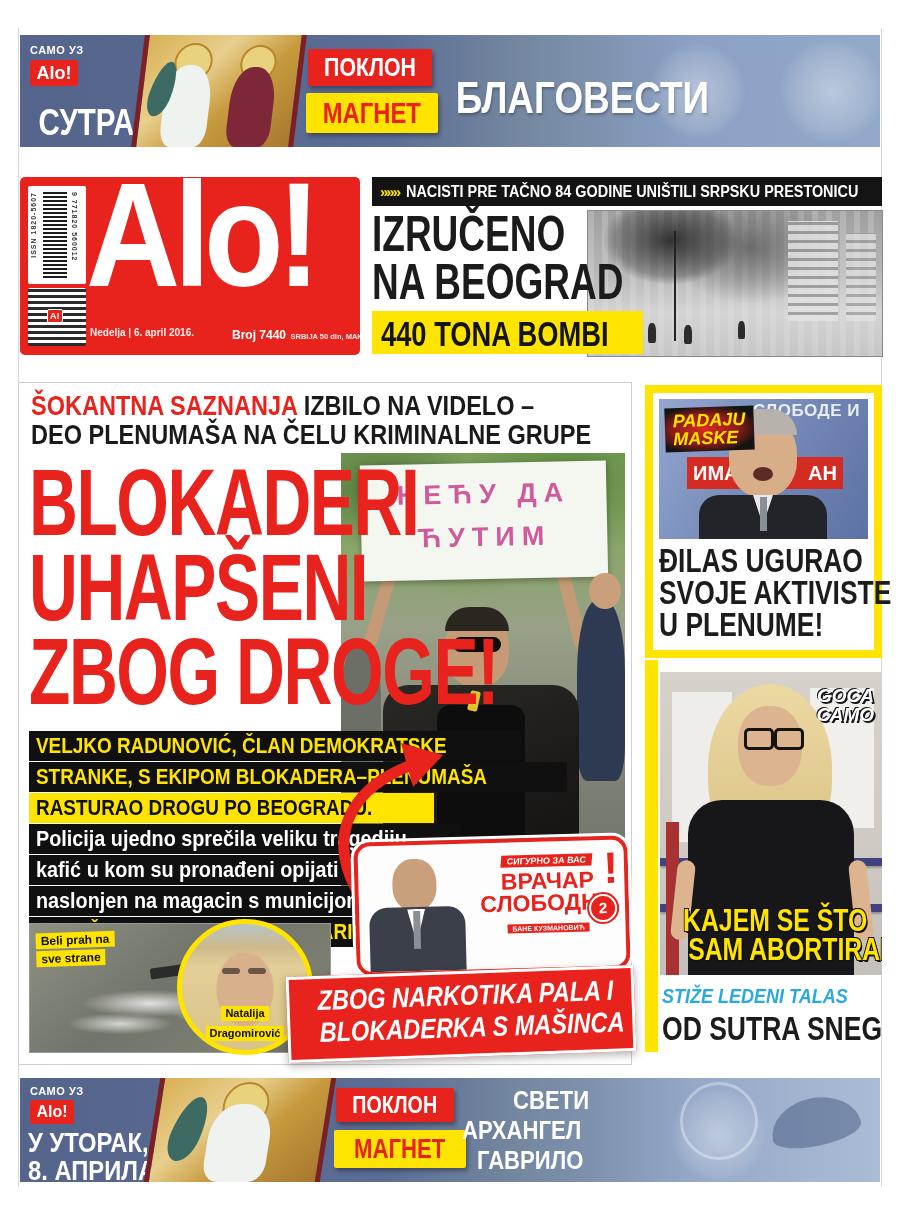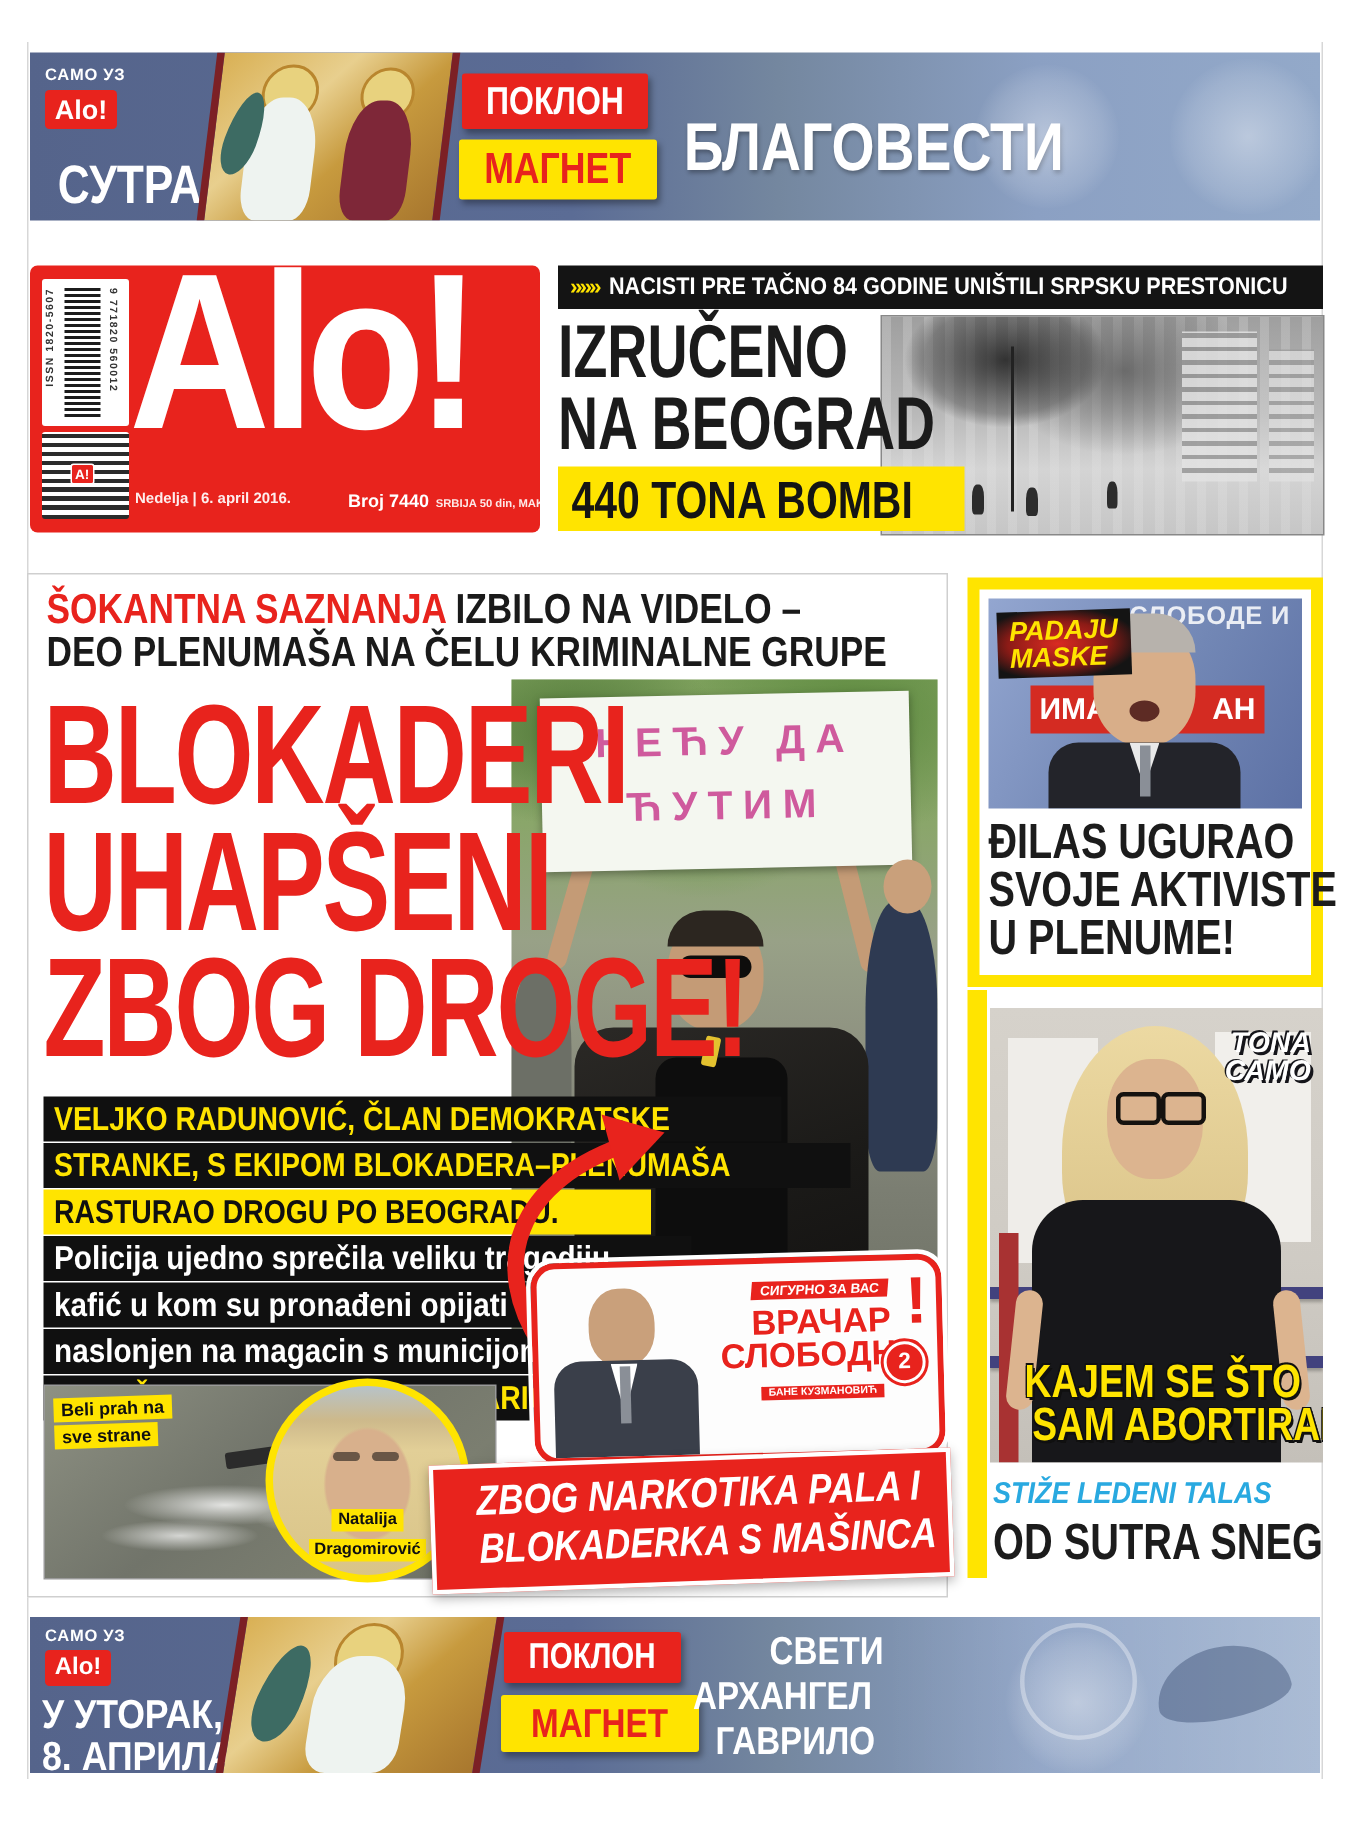--- a/index.html
+++ b/index.html
@@ -307,21 +307,21 @@
     <div class="abs rope" style="left:0;top:232px;width:222px;"></div>
     <div class="abs" style="left:6px;top:150px;width:13px;height:153px;background:#a83232;"></div>
     <div class="abs" style="left:48px;top:12px;width:124px;height:168px;background:linear-gradient(#ecd9a2,#d9c287);border-radius:50% 50% 42% 42%;"></div>
     <div class="abs" style="left:78px;top:34px;width:64px;height:80px;background:#dcb48f;border-radius:45%;"></div>
     <div class="abs shade" style="left:84px;top:56px;width:24px;height:16px;border:3px solid #15120f;background:transparent;border-radius:5px;"></div>
     <div class="abs shade" style="left:114px;top:56px;width:24px;height:16px;border:3px solid #15120f;background:transparent;border-radius:5px;"></div>
     <div class="abs" style="left:28px;top:128px;width:166px;height:175px;background:#17171a;border-radius:34px 34px 0 0;"></div>
     <div class="abs" style="left:14px;top:188px;width:18px;height:80px;background:#dcb48f;border-radius:9px;transform:rotate(6deg);"></div>
     <div class="abs" style="left:192px;top:188px;width:18px;height:80px;background:#dcb48f;border-radius:9px;transform:rotate(-6deg);"></div>
     <div class="abs gocatag" style="right:8px;top:14px;">
-      <div>TONA</div>
+      <div>GOCA</div>
       <div>САМО</div>
     </div>
     <div class="abs yellowhead" style="left:0;bottom:10px;width:204px;">
       <div><span class="condc" style="transform:scaleX(.8);">KAJEM SE ŠTO</span></div>
       <div><span class="condc" style="transform:scaleX(.8);">SAM ABORTIRALA</span></div>
     </div>
   </div>
 
   <div class="abs" style="left:662px;top:985px;">
     <div class="cyan"><span class="cond" style="transform:scaleX(.9);">STIŽE LEDENI TALAS</span></div>

